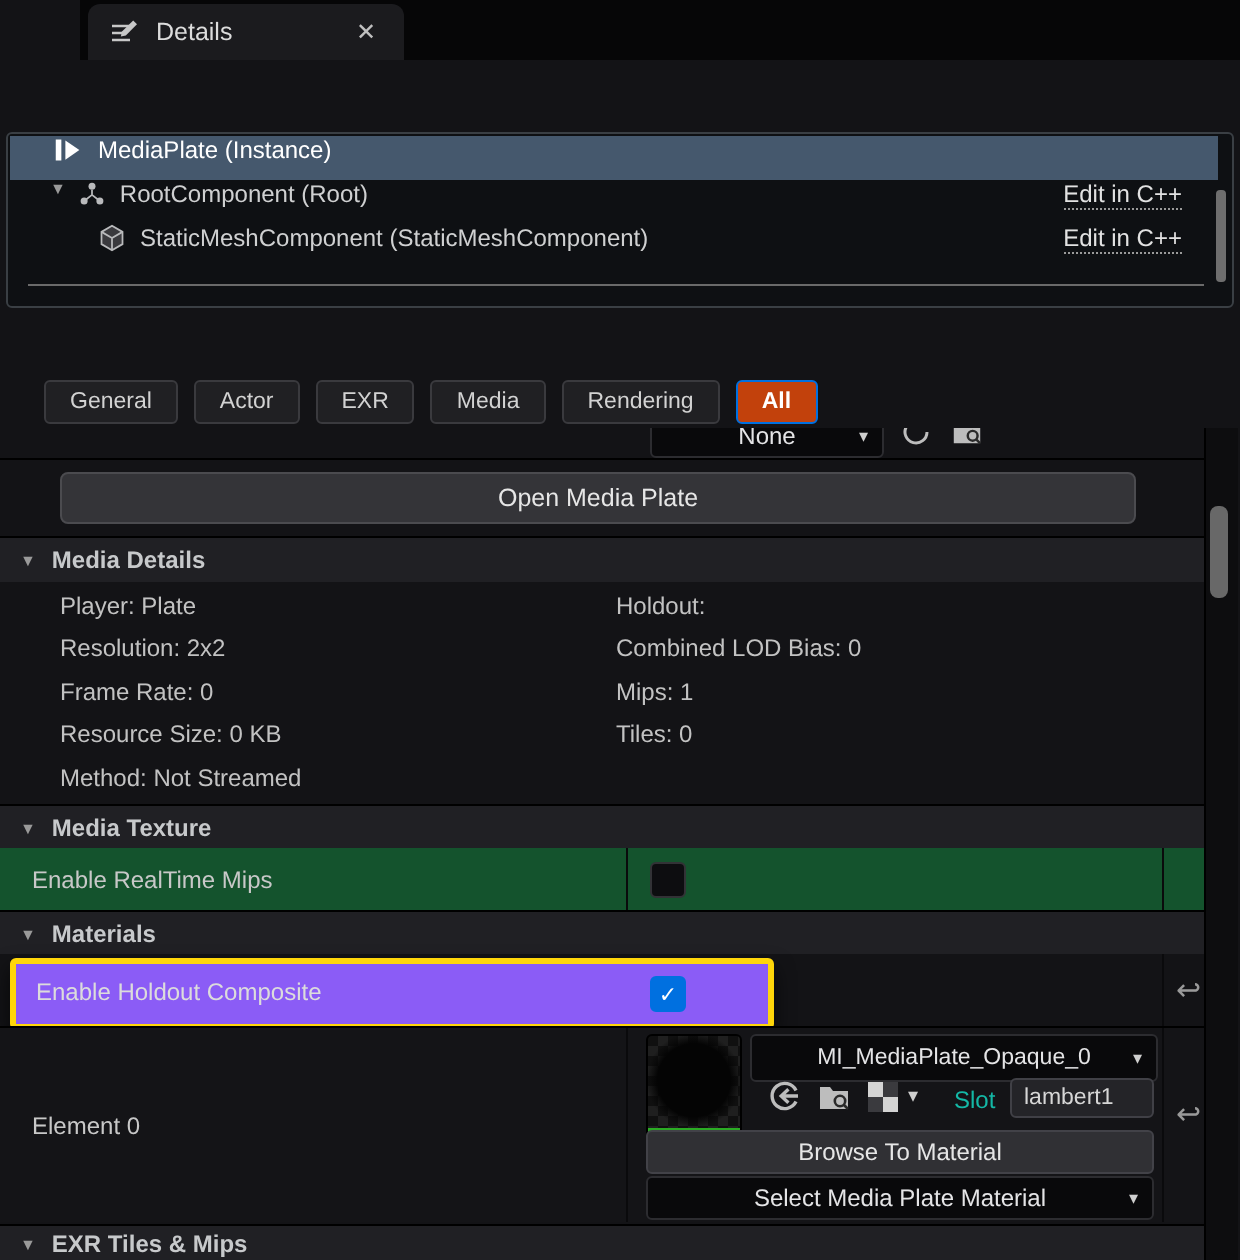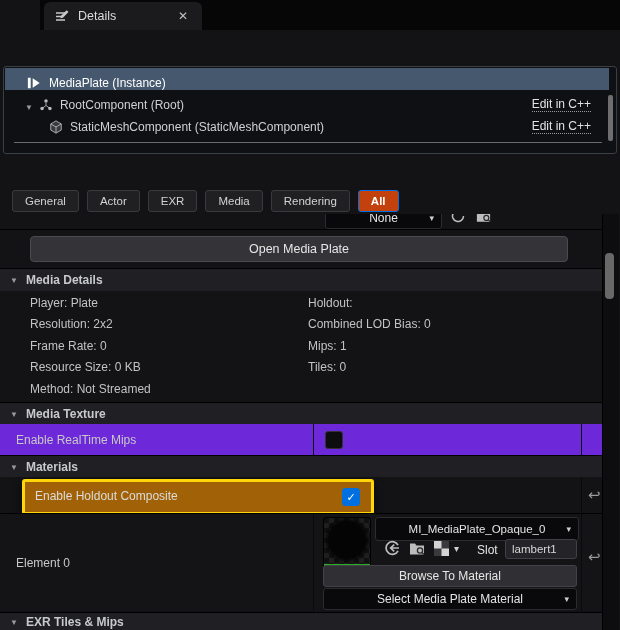--- a/index.html
+++ b/index.html
@@ -18,55 +18,55 @@
   .hdr{left:0;top:30px;width:620px;height:36px;background:#151517;}
   .hdr-title{position:absolute;left:38px;top:9px;font-size:14px;font-weight:bold;color:#ececec;}
   .btn{display:flex;align-items:center;justify-content:center;background:#343438;
        border:1px solid #4b4b4f;border-radius:4px;color:#e9e9e9;cursor:pointer;}
   .addbtn{left:481px;top:6px;width:64px;height:22px;}
   .addbtn .plus{color:#7fbf3f;font-size:16px;font-weight:bold;margin-right:5px;margin-top:-2px;}
   .nodebtn{left:552px;top:6px;width:28px;height:22px;background:#2d2d31;}
   .lockbtn{left:586px;top:5px;width:24px;height:24px;background:transparent;border:none;}
   
   .tree{left:3px;top:66px;width:612px;height:86px;background:#0e1013;border:1px solid #3a3f44;border-radius:3px;}
-  .trow{position:absolute;left:1px;width:604px;height:22px;display:flex;align-items:flex-end;cursor:pointer;}
+  .trow{position:absolute;left:1px;width:604px;height:22px;display:flex;align-items:flex-start;cursor:pointer;}
   .trow.sel{background:#45586d;color:#fff;}
   .trow .editlink{position:absolute;right:18px;color:#e2e2e2;border-bottom:1px dotted #9a9a9a;cursor:pointer;}
   .vsb{position:absolute;right:3px;top:28px;width:5px;height:46px;background:#6e6e6e;border-radius:2px;}
   .tsep{position:absolute;left:10px;right:14px;top:75px;height:1px;background:#6a6a6a;}
   
   .searchrow{left:0;top:156px;width:620px;height:30px;background:#131316;}
   .pill{position:absolute;left:8px;top:3px;width:522px;height:22px;background:#0a0a0c;
         border:1px solid #2e2e32;border-radius:11px;display:flex;align-items:center;}
   .pill .ph{margin-left:8px;color:#8a8a8a;}
   .pill svg{margin-left:10px;}
   .sricon{position:absolute;top:4px;cursor:pointer;color:#c9c9c9;}
   
-  .chips{left:0;top:188px;width:620px;height:26px;display:flex;align-items:center;padding-left:12px;box-sizing:border-box;gap:8px;background:#131316;text-align:right;}
+  .chips{left:0;top:188px;width:620px;height:26px;display:flex;align-items:center;padding-left:22px;box-sizing:border-box;gap:8px;background:#131316;text-align:right;}
   .chip{height:20px;padding:0 12px;display:flex;align-items:center;background:#202023;
         border:1px solid #3a3a3e;border-radius:3px;color:#d2d2d2;font-size:11.5px;cursor:pointer;}
   .chip.active{background:#c2410c;border-color:#0070e0;color:#fff;font-weight:bold;}
   
   .main-bg{left:0;top:214px;width:602px;height:416px;background:#131316;}
   .sechdr{left:0;width:602px;height:22px;background:#202024;border-top:1px solid #000;
           display:flex;align-items:center;cursor:pointer;}
   .sechdr .tri{margin-left:10px;font-size:8px;color:#9a9a9a;}
   .sechdr .t{margin-left:8px;font-weight:bold;color:#c7c9cb;}
   .infoline{position:absolute;color:#c2c2c2;}
   .ddl{position:absolute;background:#09090b;border:1px solid #2c2c30;border-radius:3px;
        display:flex;align-items:center;justify-content:center;color:#e4e4e6;cursor:pointer;}
   .ddl .chev{position:absolute;right:7px;color:#cfcfcf;font-size:9px;}
   .checkbox{position:absolute;width:16px;height:16px;border-radius:3px;background:#0d0d10;
             border:1px solid #323236;display:flex;align-items:center;justify-content:center;cursor:pointer;}
   .checkbox.on{background:#0070e0;border-color:#0070e0;color:#fff;font-weight:bold;font-size:11px;}
   .splitline{position:absolute;width:1px;background:#0a0a0c;}
   .rowsep{position:absolute;left:0;width:602px;height:1px;background:#000;}
   .revert{position:absolute;color:#9a9a9a;font-size:15px;cursor:pointer;}
-  .hl{left:22px;top:479px;width:346px;height:30px;background:#a16207;border:3px solid #ffd60a;
-      border-radius:3px;box-shadow:0 5px 10px rgba(0,0,0,.65);}
+  .hl{left:5px;top:479px;width:346px;height:30px;background:#8b5cf6;border:3px solid #ffd60a;
+      border-radius:3px;box-shadow:0 5px 10px rgba(0,0,0,.65);padding-left:30px;}
   .thumb{left:323px;top:517px;width:46px;height:50px;border:1px solid #000;border-radius:3px;
          background-color:#101010;
          background-image:linear-gradient(45deg,#1f1f1f 25%,transparent 25%,transparent 75%,#1f1f1f 75%),
                           linear-gradient(45deg,#1f1f1f 25%,transparent 25%,transparent 75%,#1f1f1f 75%);
          background-size:10px 10px;background-position:0 0,5px 5px;overflow:hidden;cursor:pointer;}
   .thumb .sphere{position:absolute;left:0;top:0;width:100%;height:92%;
          background:radial-gradient(circle at 50% 48%,#040404 55%,rgba(4,4,4,0) 72%);}
   .thumb .bar{position:absolute;left:0;bottom:0;width:100%;height:4px;background:#2bab24;}
   .slotin{position:absolute;left:505px;top:539px;width:64px;height:18px;background:#242428;
           border:1px solid #404046;border-radius:3px;color:#d6d6d6;font-size:11.5px;
@@ -171,21 +171,21 @@
   <div class="infoline" style="left:30px;top:382px">Method: Not Streamed</div>
   <div class="infoline" style="left:308px;top:296px">Holdout:</div>
   <div class="infoline" style="left:308px;top:317px">Combined LOD Bias: 0</div>
   <div class="infoline" style="left:308px;top:339px">Mips: 1</div>
   <div class="infoline" style="left:308px;top:360px">Tiles: 0</div>
 
   <div class="abs sechdr" style="top:402px">
     <span class="tri">▼</span>
     <span class="t">Media Texture</span>
   </div>
-  <div class="abs" style="left:0;top:424px;width:602px;height:31px;background:#6d28d9">
+  <div class="abs" style="left:0;top:424px;width:602px;height:31px;background:#14532d">
     <span style="position:absolute;left:16px;top:9px">Enable RealTime Mips</span>
     <div class="splitline" style="left:313px;top:0;height:31px"></div>
     <div class="checkbox" style="left:325px;top:7px"></div>
     <div class="splitline" style="left:581px;top:0;height:31px"></div>
   </div>
 
   <div class="abs sechdr" style="top:455px">
     <span class="tri">▼</span>
     <span class="t">Materials</span>
   </div>
@@ -228,21 +228,21 @@
     </svg>
   </div>
   <div class="miniicon" style="left:434px;top:541px">
     <svg width="15" height="15" viewBox="0 0 14 14">
       <rect x="0" y="0" width="14" height="14" fill="#3a3a3e"></rect>
       <rect x="0" y="0" width="7" height="7" fill="#d4d4d4"></rect>
       <rect x="7" y="7" width="7" height="7" fill="#d4d4d4"></rect>
     </svg>
   </div>
   <span class="abs" style="left:454px;top:543px;font-size:10px;color:#cfcfcf">▾</span>
-  <span class="abs" style="left:477px;top:543px;color:#e5e5e5">Slot</span>
+  <span class="abs" style="left:477px;top:543px;color:#14b8a6">Slot</span>
   <div class="slotin">lambert1</div>
   <div class="graybtn" style="left:323px;top:565px;width:252px;height:20px">Browse To Material</div>
   <div class="ddl" style="left:323px;top:588px;width:252px;height:20px">
     <span>Select Media Plate Material</span>
     <span class="chev">▾</span>
   </div>
   <div class="revert" style="left:588px;top:548px">↩</div>
 
   <div class="abs sechdr" style="top:612px;height:18px">
     <span class="tri">▼</span>

